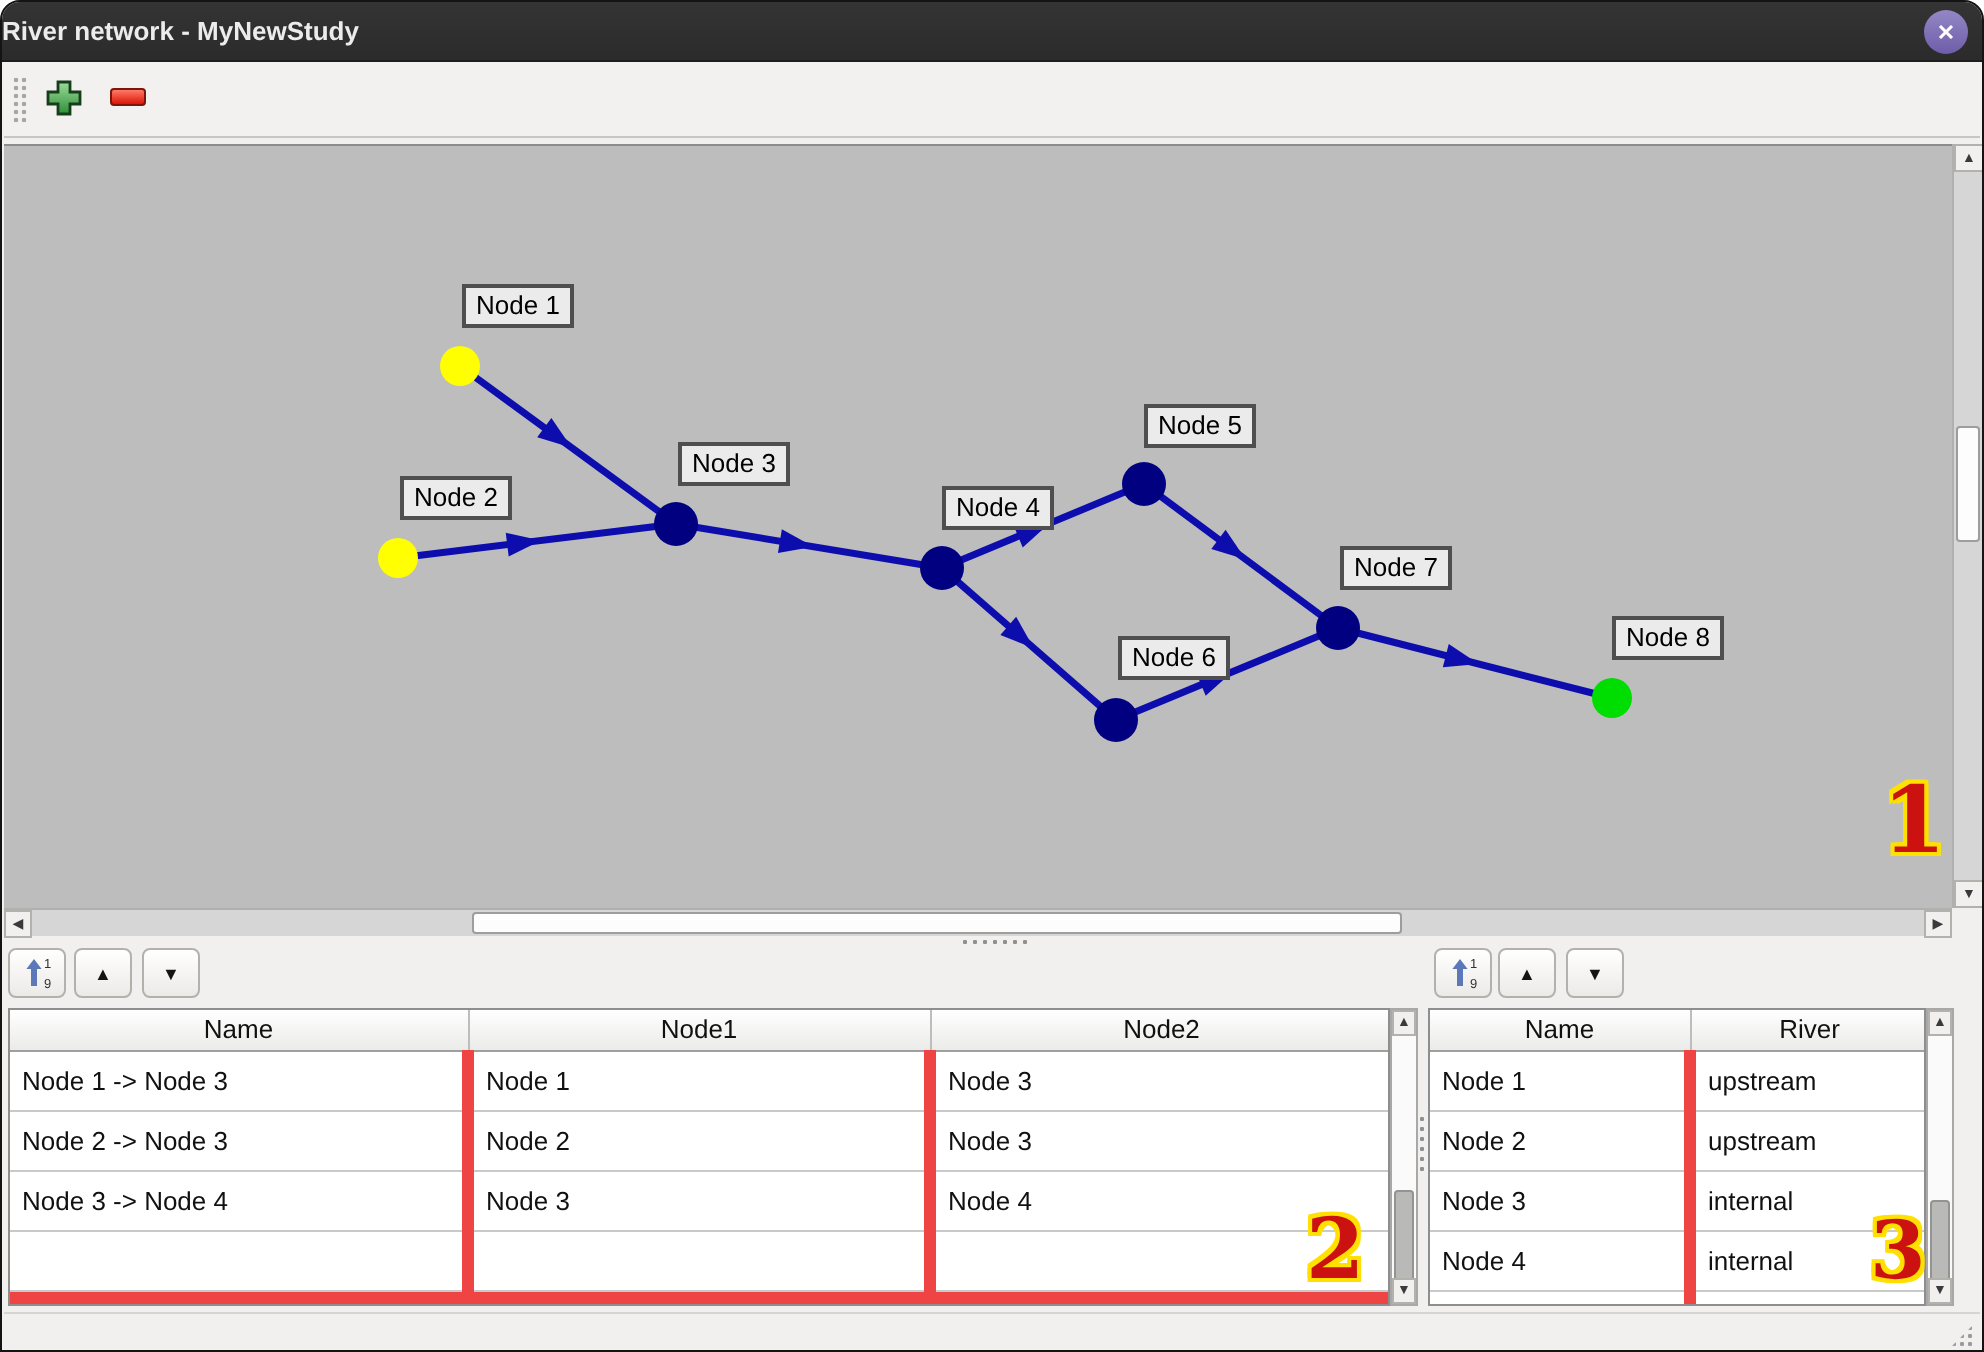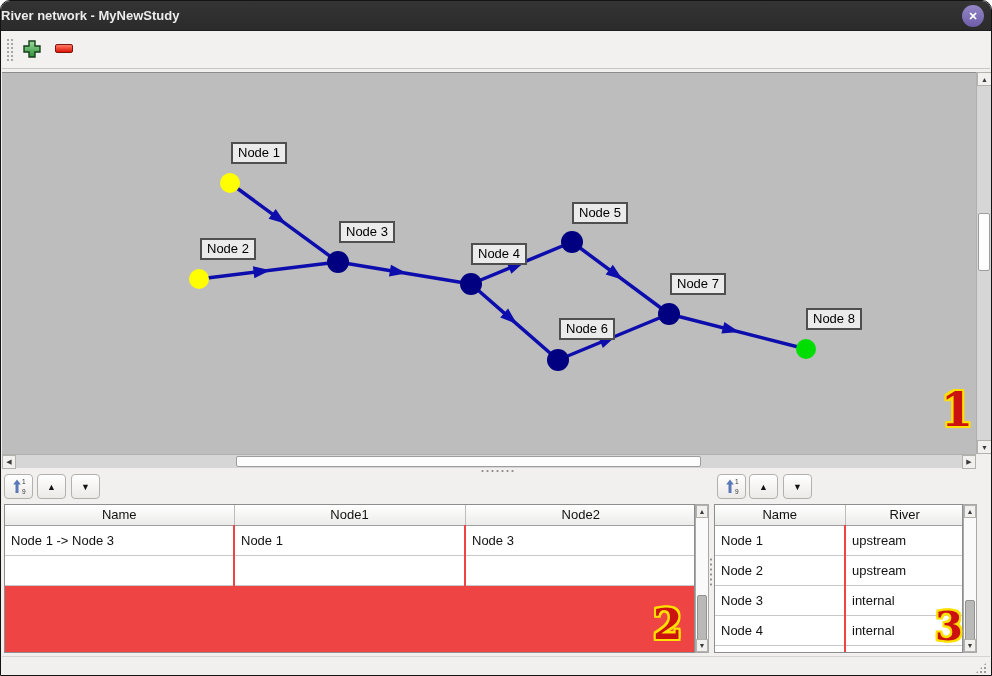--- a/index.html
+++ b/index.html
@@ -74,21 +74,21 @@
   .table-wrap { position:absolute; top:503px; height:149px; overflow:hidden;
                 border:1px solid #8e8e8e; background:#ef4444; }
   .table-wrap.lt { left:3px; width:691px; }
   .table-wrap.rt { left:713px; width:249px; }
   table { border-collapse:collapse; table-layout:fixed; width:100%; font-size:13px; color:#111; }
   th { height:20px; font-weight:normal; text-align:center; vertical-align:middle;
        background:linear-gradient(#ffffff,#ebebe9); border-right:1px solid #bdbdbd;
        border-bottom:1px solid #9f9f9f; }
   th:last-child { border-right:none;margin-left:48px; }
   td { height:30px; vertical-align:middle; padding-left:6px;
-       border-right:2px solid #ef4444; border-bottom:1px solid #c9c9c9; background:#fff; }
+       border-right:6px solid #ef4444; border-bottom:1px solid #c9c9c9; background:#fff; }
   td:last-child { border-right:none; }
 
   
   .statusbar { position:absolute; left:1px; right:1px; top:655px; height:20px;
                background:#f1f0ee; border-top:1px solid #d6d4d0; }
   .grip { position:absolute; right:3px; bottom:2px; width:12px; height:12px;
           background-image:radial-gradient(circle,#9b9b9b 1px,transparent 1.2px);
           background-size:4px 4px; clip-path:polygon(100% 0,100% 100%,0 100%); }
 
   
@@ -223,20 +223,30 @@
             <th>Node2</th>
           </tr>
         </thead>
       <tbody>
           <tr>
             <td>Node 1 -&gt; Node 3</td>
             <td>Node 1</td>
             <td>Node 3</td>
           </tr>
           <tr>
+            <td>Node 2 -&gt; Node 3</td>
+            <td>Node 2</td>
+            <td>Node 3</td>
+          </tr>
+          <tr>
+            <td>Node 3 -&gt; Node 4</td>
+            <td>Node 3</td>
+            <td>Node 4</td>
+          </tr>
+          <tr>
             <td>&nbsp;</td>
             <td>&nbsp;</td>
             <td>&nbsp;</td>
           </tr>
         </tbody>
     </table>
   </div>
   <div class="table-v lt">
     <div class="sb-btn t">
         <span>▲</span>

